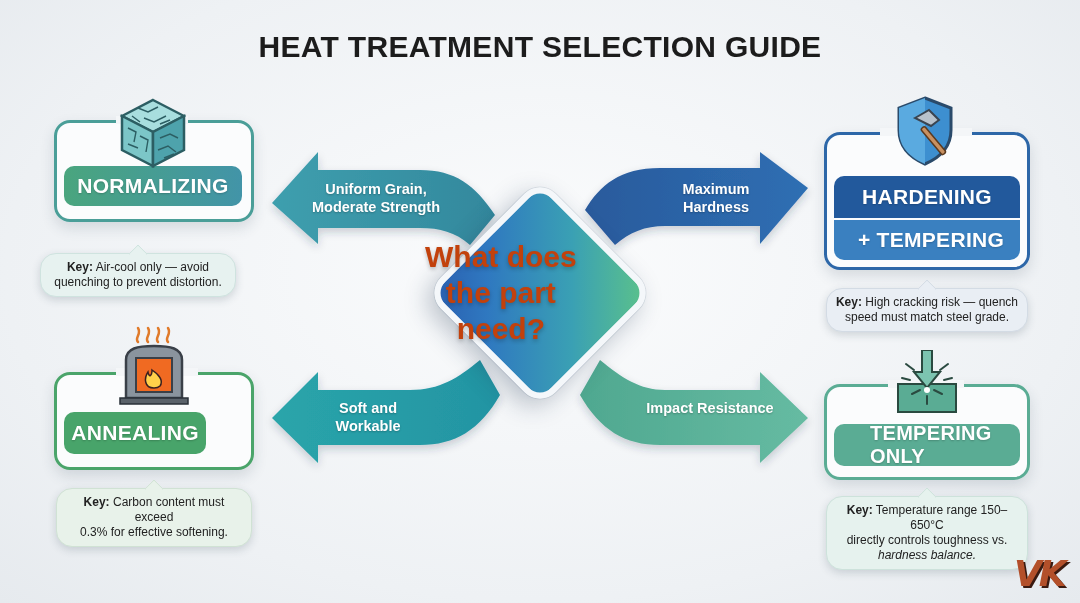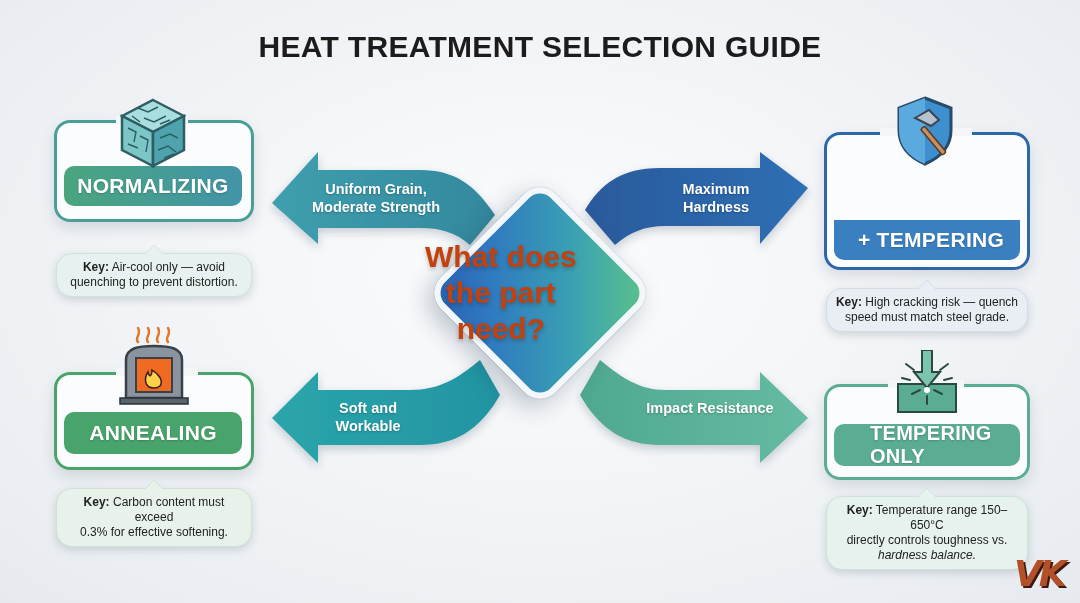--- a/index.html
+++ b/index.html
@@ -137,47 +137,48 @@
 <svg class="icon" style="left:120px; top:98px;" width="66" height="70" viewBox="0 0 66 70">
   <polygon points="33,2 64,18 33,34 2,18" fill="#a8dede" stroke="#2c5e63" stroke-width="2.5"></polygon>
   <polygon points="2,18 33,34 33,68 2,52" fill="#7cc6c8" stroke="#2c5e63" stroke-width="2.5"></polygon>
   <polygon points="64,18 33,34 33,68 64,52" fill="#4ea3ac" stroke="#2c5e63" stroke-width="2.5"></polygon>
   <g stroke="#2c5e63" stroke-width="1.4" fill="none">
     <path d="M18,10 L28,14 L38,9 M24,20 L34,24 L46,18 M12,18 L20,24 M40,26 L50,22"></path>
     <path d="M8,30 L16,34 L14,44 M20,38 L28,42 L26,54 M8,46 L18,50"></path>
     <path d="M40,40 L50,36 L58,40 M38,52 L48,48 L56,54 M44,60 L54,56"></path>
   </g>
 </svg>
-<div class="key" style="left:56px; top:253px; width:196px; background:#e7f2f0; border:1px solid #cfe3df;">
+<div class="key" style="left:40px; top:253px; width:196px; background:#e7f2f0; border:1px solid #cfe3df;">
   <div class="tail" style="background:#e7f2f0; border-left:1px solid #cfe3df; border-top:1px solid #cfe3df;"></div>
   <div style="position:relative;"><b>Key:</b> <span>Air-cool only — avoid</span></div>
   <div style="position:relative;">quenching to prevent distortion.</div>
 </div>
 
 <div class="card" style="left:824px; top:132px; width:206px; height:138px;">
   <div class="frame" style="border-color:#2d67a8;"></div>
   <div class="gap" style="left:56px; width:92px; background:#f4f6f8;"></div>
+  <div class="pill" style="left:10px; top:44px; width:186px; height:42px; font-size:21px; background:#22599c; border-radius:10px 10px 0 0;">HARDENING</div>
   <div class="pill" style="left:10px; top:88px; width:186px; height:40px; font-size:21px; background:#3a80c0; border-radius:0 0 10px 10px;padding-left:8px;">+ TEMPERING</div>
 </div>
 <svg class="icon" style="left:895px; top:96px;" width="68" height="70" viewBox="0 0 68 70">
   <path d="M30,2 L56,12 L56,34 C56,52 44,62 30,68 C16,62 4,52 4,34 L4,12 Z" fill="#3d8fd0" stroke="#2a4a6a" stroke-width="3"></path>
   <path d="M30,2 L30,68 C16,62 4,52 4,34 L4,12 Z" fill="#5aaae0"></path>
   <rect x="36" y="28" width="5" height="34" rx="2" fill="#c89060" stroke="#5a3a20" stroke-width="1.5" transform="rotate(-40 38 45)"></rect>
   <path d="M20,22 L34,14 L44,24 L36,30 Z" fill="#b8c2cc" stroke="#3a4450" stroke-width="2"></path>
 </svg>
 <div class="key" style="left:826px; top:288px; width:202px; background:#e9eef4; border:1px solid #d3dbe4;">
   <div class="tail" style="background:#e9eef4; border-left:1px solid #d3dbe4; border-top:1px solid #d3dbe4;"></div>
   <div style="position:relative;"><b>Key:</b> <span>High cracking risk — quench</span></div>
   <div style="position:relative;">speed must match steel grade.</div>
 </div>
 
 <div class="card" style="left:54px; top:372px; width:200px; height:98px;">
   <div class="frame" style="border-color:#4aa46a;"></div>
   <div class="gap" style="left:62px; width:82px; background:#f4f6f8;"></div>
-  <div class="pill" style="left:10px; top:40px; width:178px; height:42px; font-size:21px; background:#48a46a;">ANNEALING</div>
+  <div class="pill" style="left:10px; top:40px; width:142px; height:42px; font-size:21px; background:#48a46a;">ANNEALING</div>
 </div>
 <svg class="icon" style="left:118px; top:326px;" width="72" height="80" viewBox="0 0 72 80">
   <g stroke="#e07a2a" stroke-width="2.5" fill="none" stroke-linecap="round">
     <path d="M20,16 C16,12 24,8 20,2"></path>
       <path d="M30,16 C26,12 34,8 30,2"></path>
     <path d="M40,16 C36,12 44,8 40,2"></path>
       <path d="M50,16 C46,12 54,8 50,2"></path>
   </g>
   <path d="M8,72 L8,34 C8,22 20,20 36,20 C52,20 64,22 64,34 L64,72 Z" fill="#8a949e" stroke="#3a4048" stroke-width="2.5"></path>
   <rect x="18" y="32" width="36" height="34" fill="#f06a22" stroke="#3a4048" stroke-width="2"></rect>

